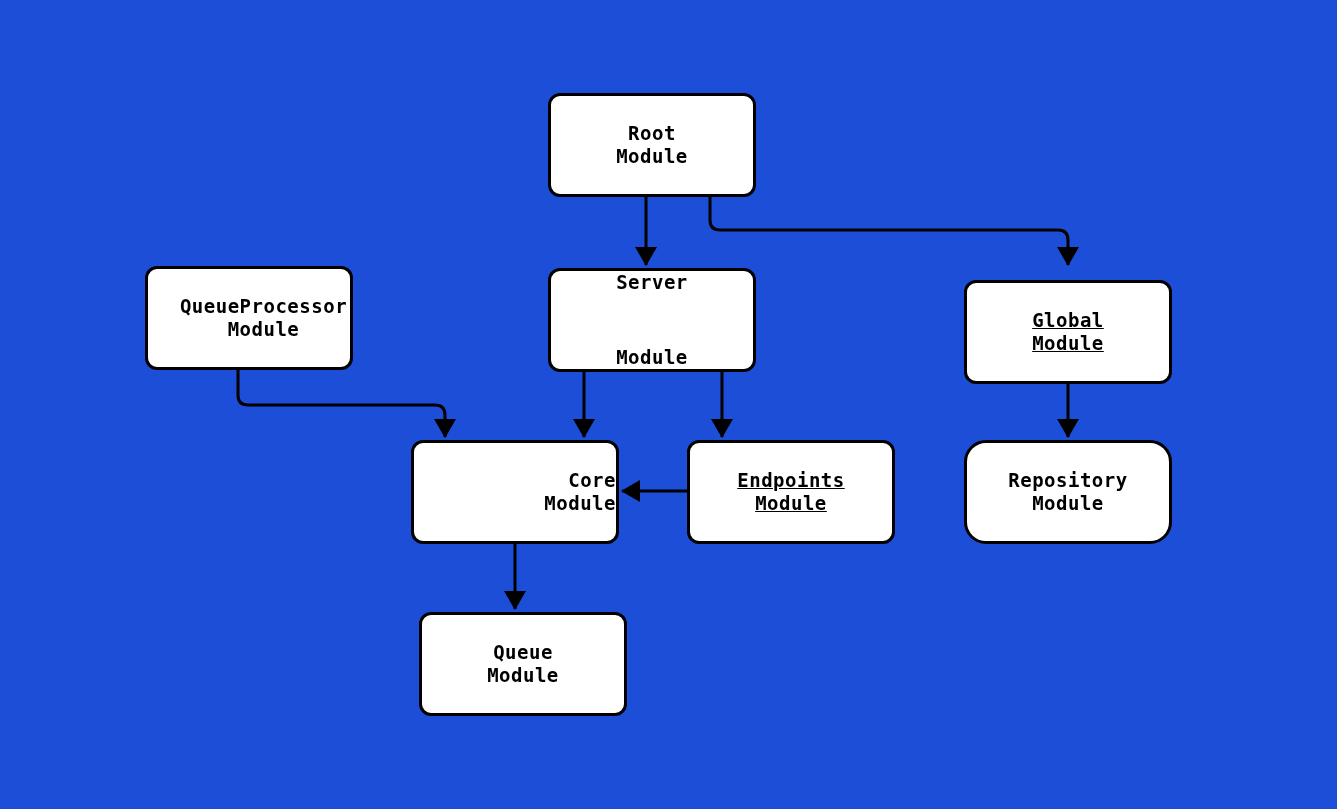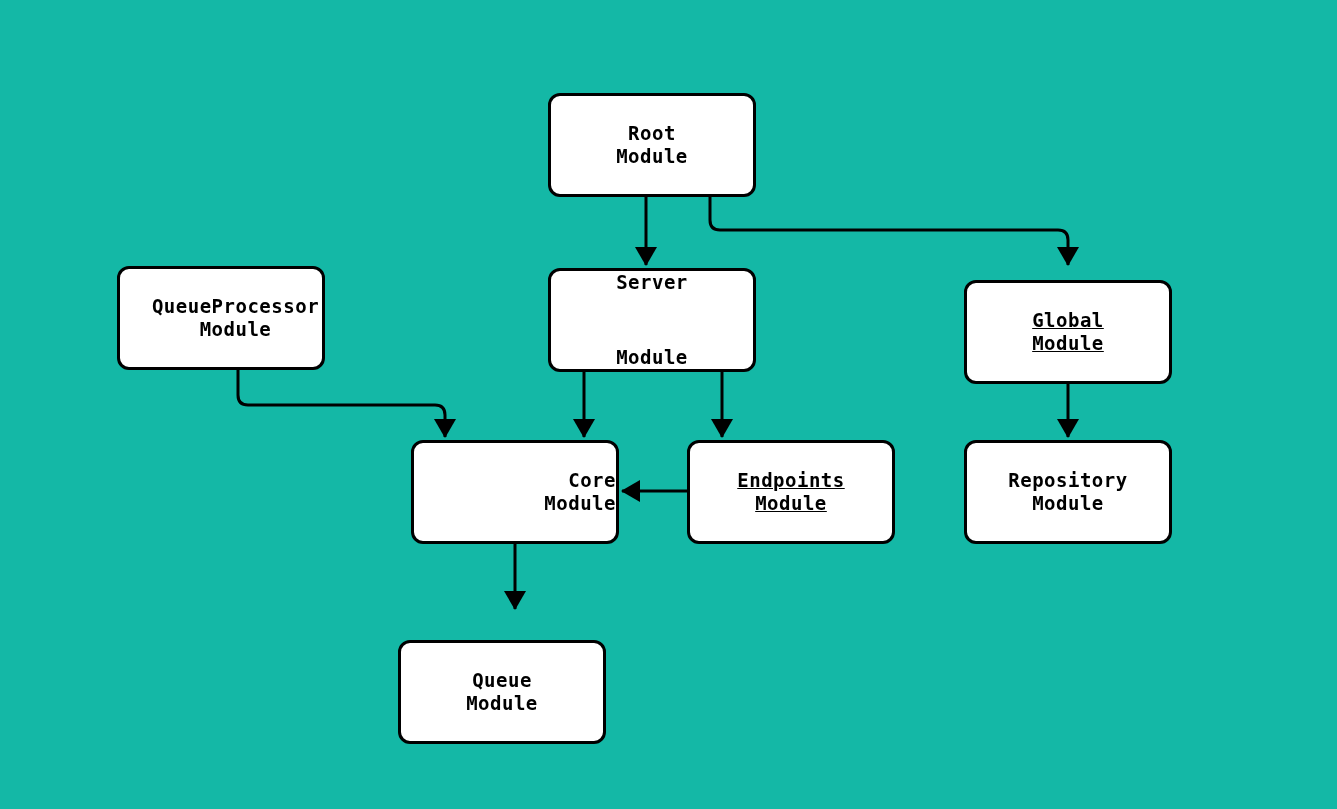--- a/index.html
+++ b/index.html
@@ -4,21 +4,21 @@
 <style>
   html, body {
     margin: 0;
     padding: 0;
     background: #ffffff;
   }
   .canvas {
     position: relative;
     width: 1337px;
     height: 809px;
-    background: #14b8a6;
+    background: #1d4ed8;
     overflow: hidden;
     font-family: "DejaVu Sans Mono", "Liberation Mono", monospace;
   }
   .edges {
     position: absolute;
     left: 0;
     top: 0;
     width: 1337px;
     height: 809px;
   }
@@ -43,27 +43,27 @@
     text-align: center;
     font-weight: bold;
     font-size: 19px;
     line-height: 23px;
     color: #000000;
     letter-spacing: 0.5px;
   }
   .node span { display: block; }
 
   .node-root          { left: 548px; top: 93px;  }
-  .node-queueprocessor{ left: 117px; top: 266px; padding-left: 29px; }
+  .node-queueprocessor{ left: 145px; top: 266px; padding-left: 29px; }
   .node-server        { left: 548px; top: 268px; justify-content: space-between; }
   .node-global        { left: 964px; top: 280px; text-decoration: underline; }
   .node-core          { left: 411px; top: 440px; align-items: flex-end; }
   .node-endpoints     { left: 687px; top: 440px; text-decoration: underline; }
-  .node-repository    { left: 964px; top: 440px; }
-  .node-queue         { left: 398px; top: 612px; margin-top: 28px; }
+  .node-repository    { left: 964px; top: 440px; border-radius: 22px; }
+  .node-queue         { left: 419px; top: 612px; }
 </style>
 </head>
 <body>
 
 <div class="canvas">
 
   <svg class="edges" viewBox="0 0 1337 809" xmlns="http://www.w3.org/2000/svg">
     <defs>
       <marker id="arrow" markerUnits="userSpaceOnUse" markerWidth="20" markerHeight="24" refX="18" refY="11" orient="auto">
         <polygon points="0,0 19,11 0,22" fill="#000000"></polygon>

